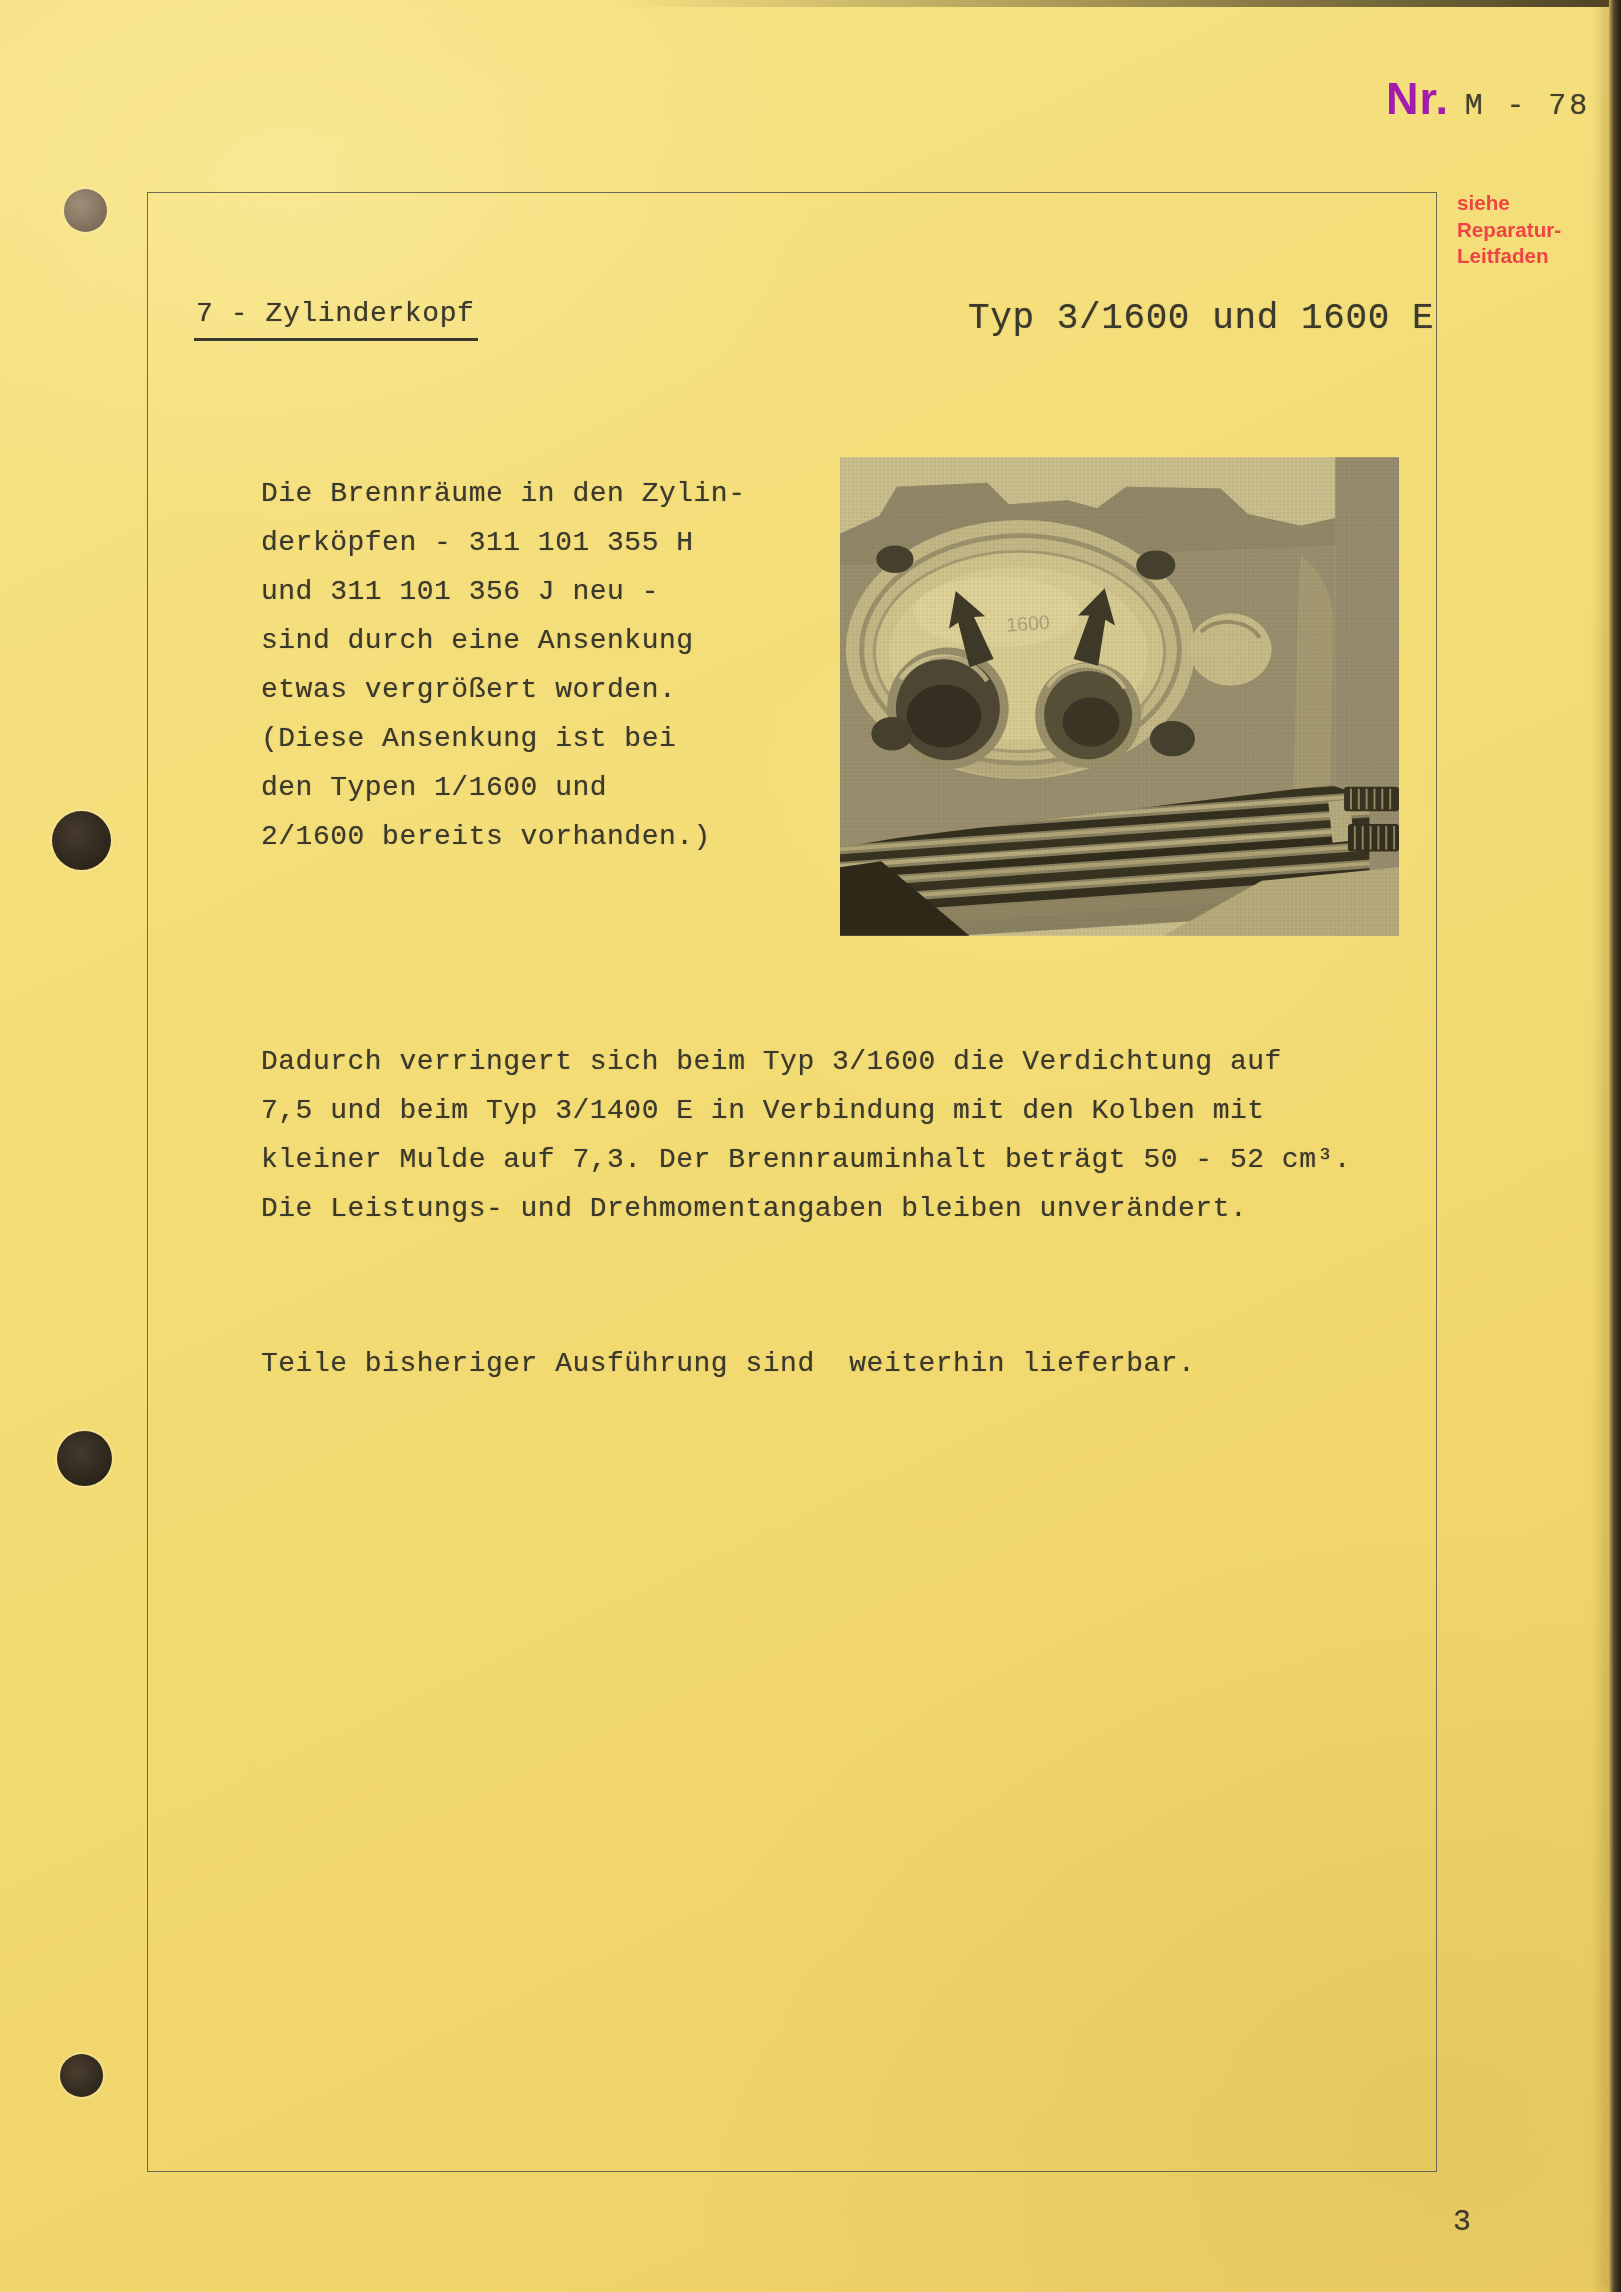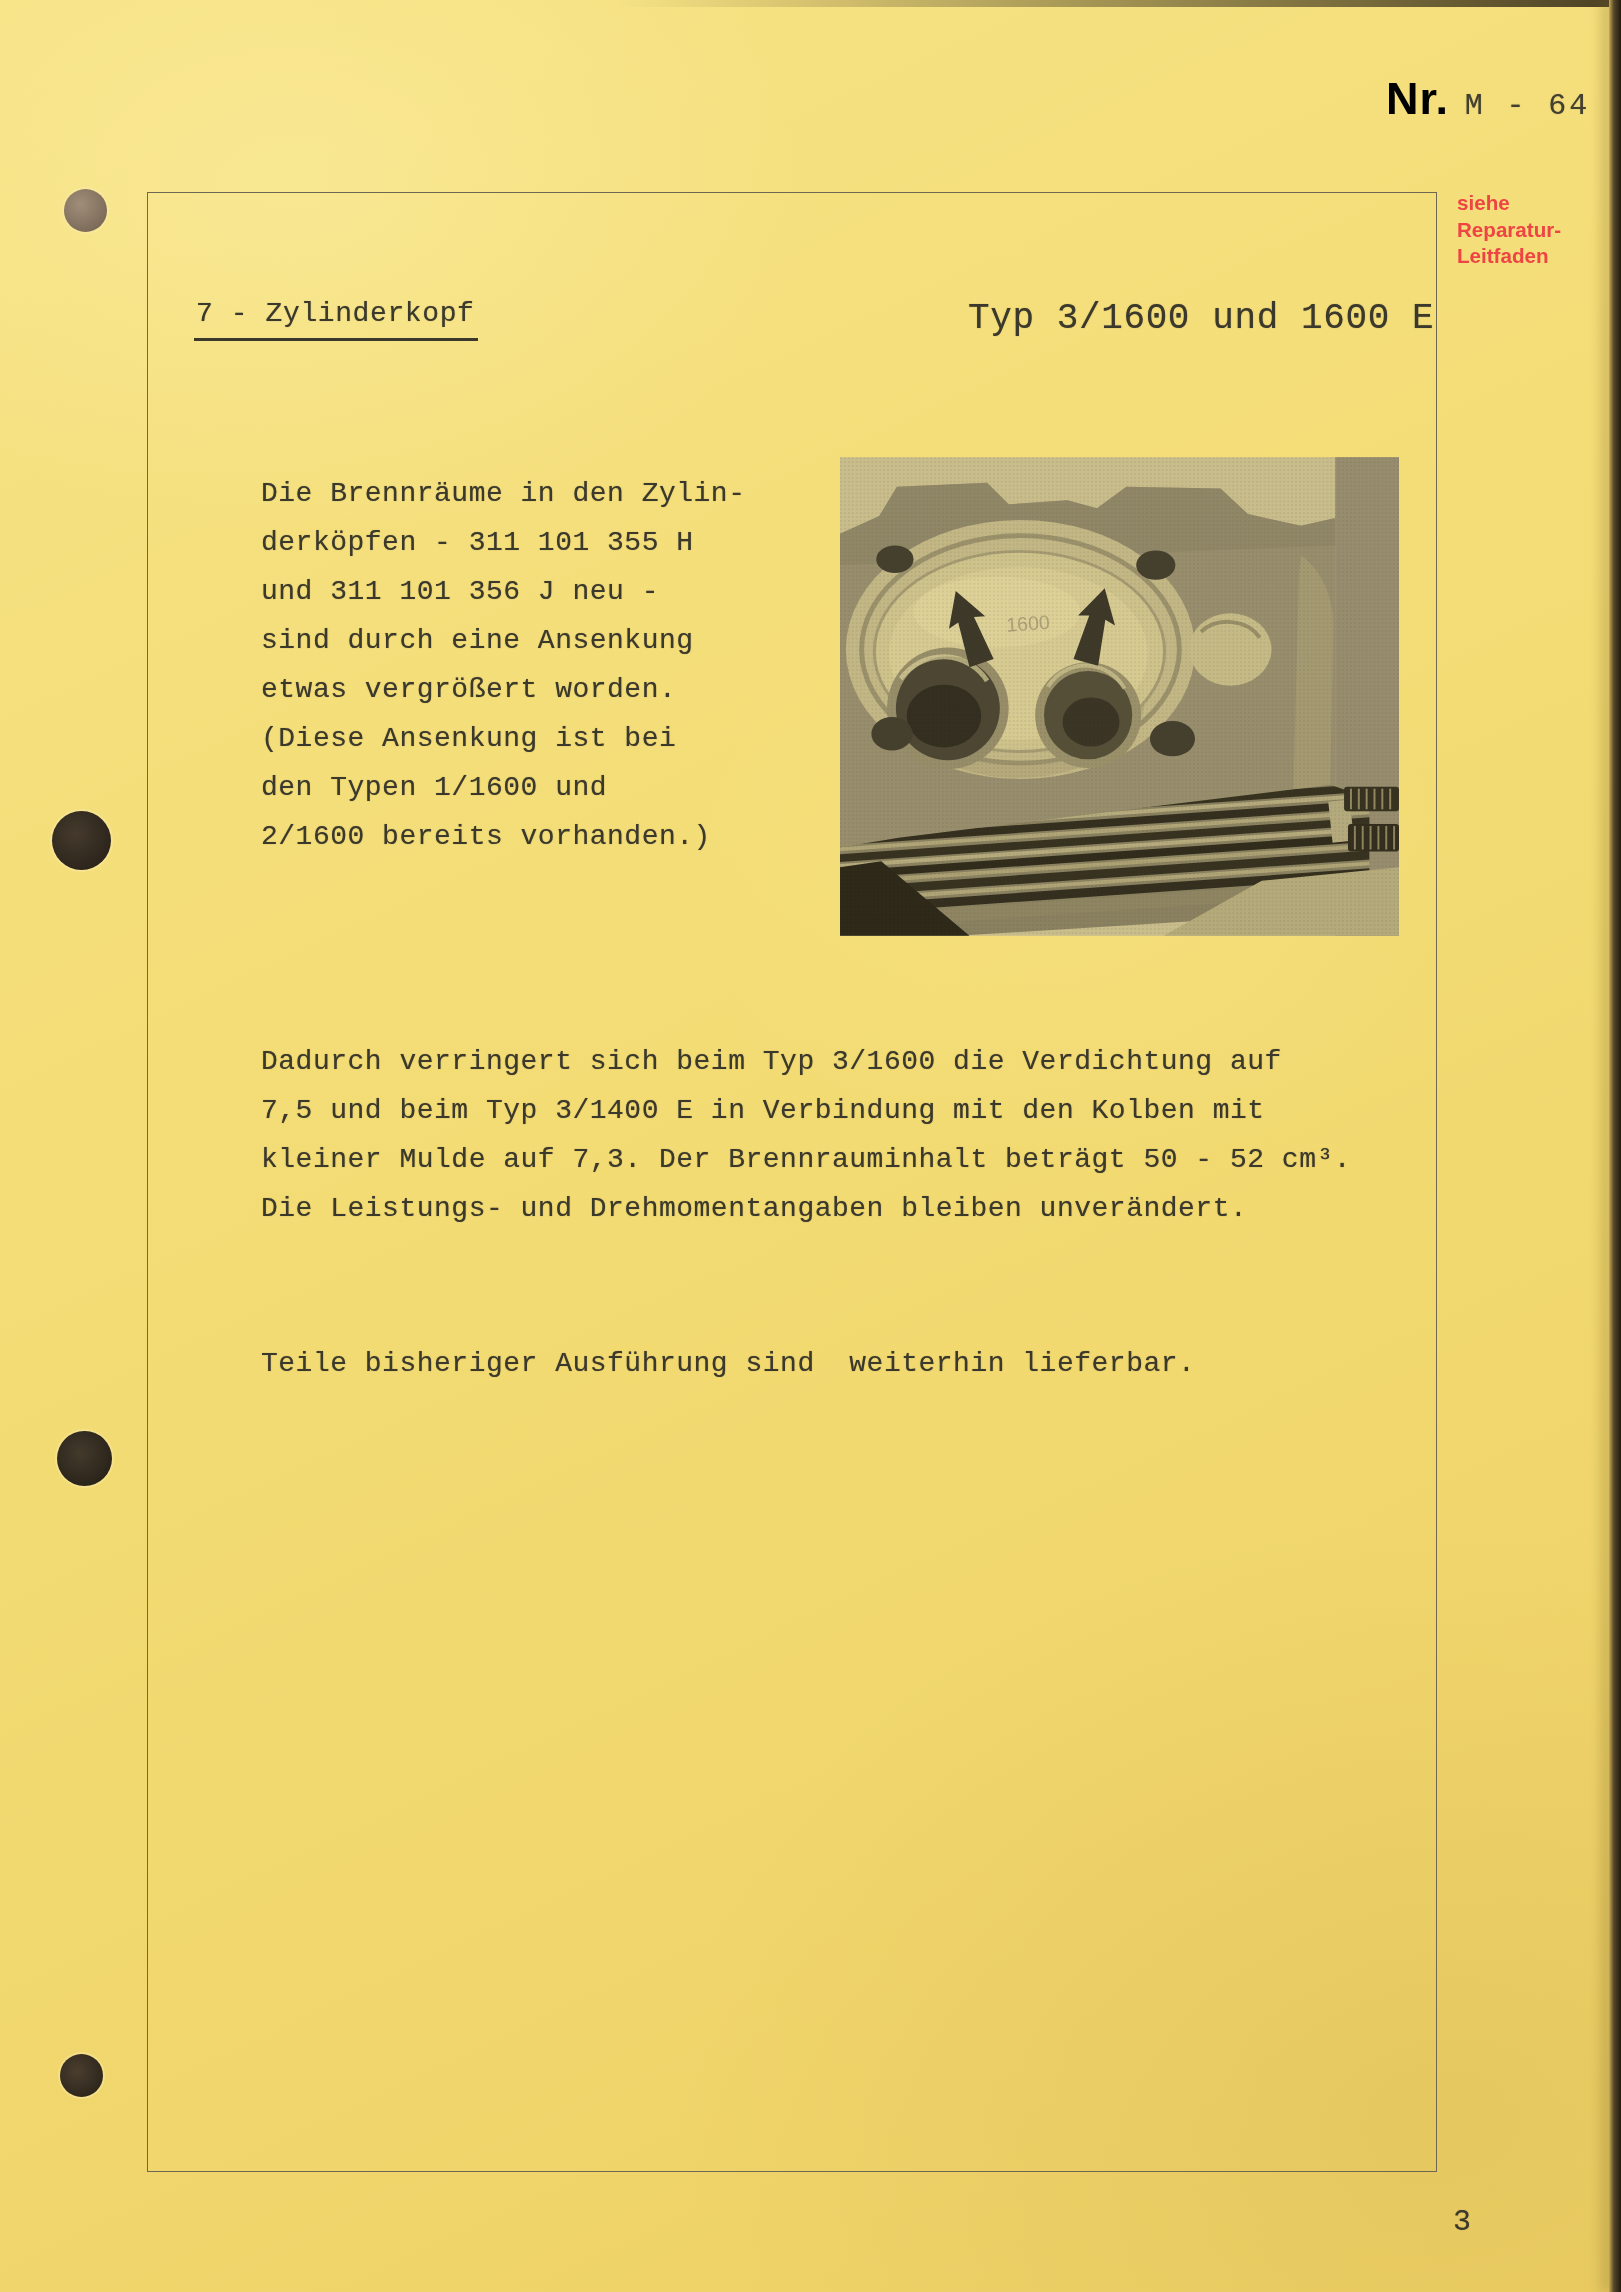--- a/index.html
+++ b/index.html
@@ -44,21 +44,21 @@
     position:absolute;left:147px;top:192px;width:1288px;height:1978px;
     border:1px solid #6e6752;
   }
   
   .doc-number{
     position:absolute;left:1386px;top:73px;
     display:flex;align-items:baseline;gap:15.7px;white-space:pre;
   }
   .nr-prefix{
     font-family:"Liberation Sans","DejaVu Sans",sans-serif;
-    font-weight:bold;font-size:45px;color:#000000;letter-spacing:1px;
+    font-weight:bold;font-size:45px;color:#a21caf;letter-spacing:1px;
   }
   .nr-value{font-size:30px;letter-spacing:2.9px;color:#43402f;text-shadow:0 0 1px rgba(59,56,44,.5);}
   
   .side-note{
     position:absolute;left:1457px;top:190px;
     font-family:"Liberation Sans","DejaVu Sans",sans-serif;
     font-weight:bold;font-size:20.6px;line-height:26.5px;color:#ef4444;
   }
   
   .section-heading{
@@ -92,21 +92,21 @@
 
 <div class="mottle"></div>
 
 <div class="hole hole-1"></div>
 <div class="hole hole-2"></div>
 <div class="hole hole-3"></div>
 <div class="hole hole-4"></div>
 
 <div class="doc-number">
   <span class="nr-prefix">Nr.</span>
-  <span class="nr-value">M - 64</span>
+  <span class="nr-value">M - 78</span>
 </div>
 
 <div class="side-note">
   <div>siehe</div>
   <div>Reparatur-</div>
   <div>Leitfaden</div>
 </div>
 
 <div class="content-border"></div>
 

